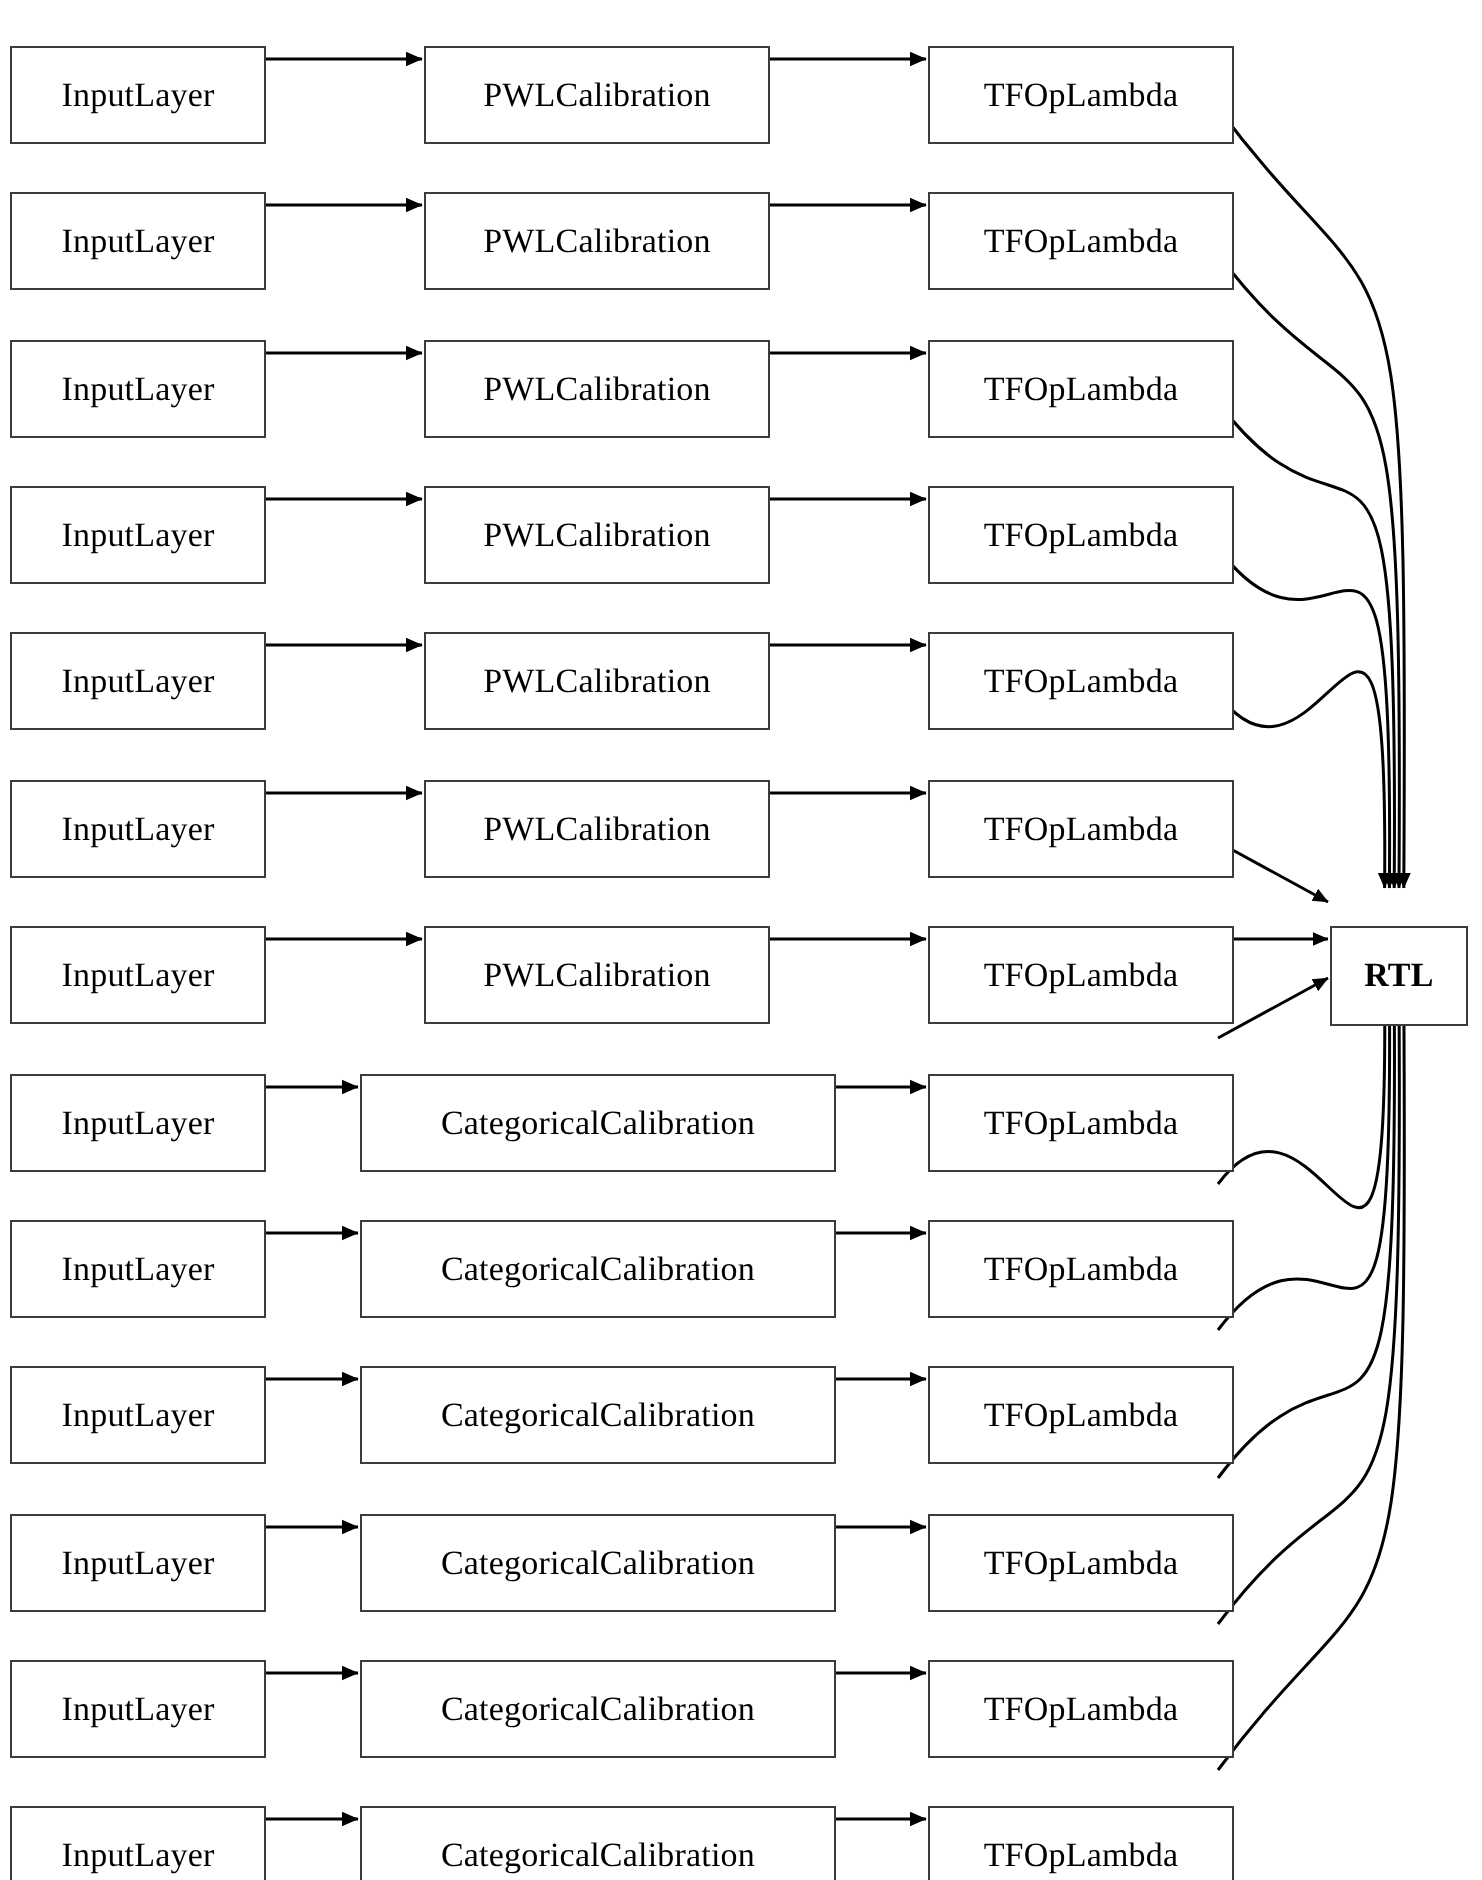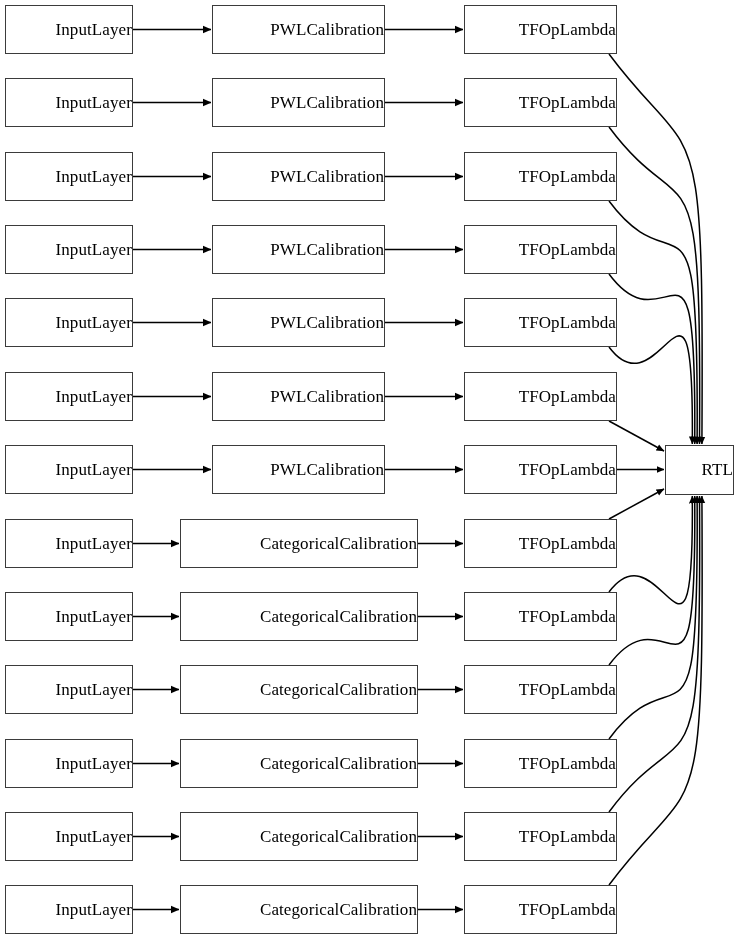--- a/index.html
+++ b/index.html
@@ -26,34 +26,36 @@
     height: 940px;
     pointer-events: none;
   }
   .node {
     position: absolute;
     box-sizing: border-box;
     border: 1px solid #3b3b3b;
     background: #ffffff;
     display: flex;
     align-items: center;
-    justify-content: flex-end;
+    justify-content: center;
     font-family: "Liberation Serif", "DejaVu Serif", serif;
     font-size: 17px;
     color: #000000;
     line-height: 1;
     white-space: nowrap;
     letter-spacing: 0.1px;
+    margin-top: 18px;
   }
   .node-label {
     display: block;
     padding-bottom: 1px;
   }
   .node-rtl {
     font-size: 17px;
+    font-weight: bold;
   }
 </style>
 </head>
 <body>
 
 <div id="graph-canvas">
 
   <svg id="edge-layer" viewBox="0 0 741 940" width="741" height="940">
     <defs>
       <marker id="arrow" viewBox="0 0 10 10" refX="9.6" refY="5" markerWidth="5.2" markerHeight="5.2" orient="auto-start-reverse">

